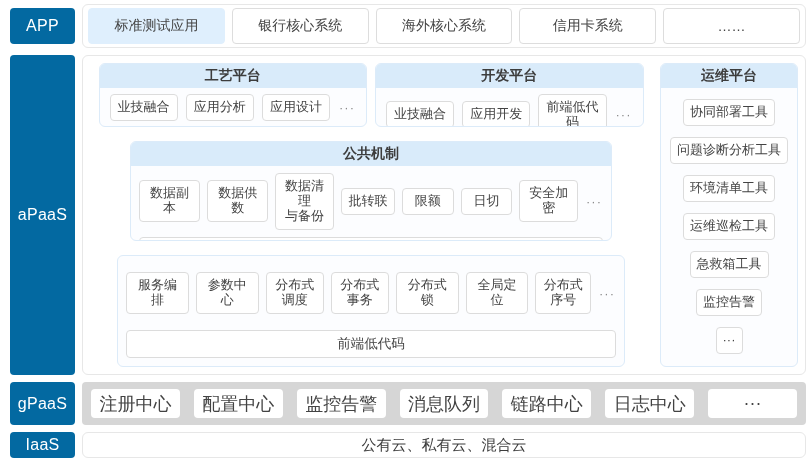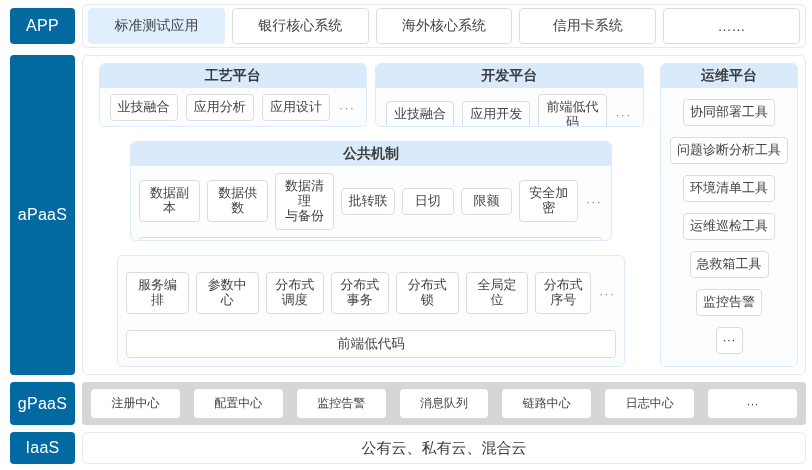--- a/index.html
+++ b/index.html
@@ -93,25 +93,25 @@
 
   
   .row-gpaas { height:43px; }
   .gpaas-content {
     flex:1; background:#D6D6D6; border-radius:4px;
     display:flex; align-items:center; gap:14px; padding:7px 9px;
   }
   .gpaas-btn {
     flex:1; height:29px; background:#fff; border-radius:4px;
     display:flex; align-items:center; justify-content:center;
-    font-size:12px; color:#434343; cursor:pointer;
-  }
-
-  
-  .row-iaas { height:32px; }
+    font-size:18px; color:#434343; cursor:pointer;
+  }
+
+  
+  .row-iaas { height:26px; }
   .iaas-content {
     flex:1; border:1px solid #E7E7E7; border-radius:6px; background:#fff;
     display:flex; align-items:center; justify-content:center;
     font-size:15px; font-weight:500; color:#3D3D3D;
   }
 </style>
 </head>
 <body>
 
 <div class="page">
@@ -158,22 +158,22 @@
 
         <div class="panel panel-common">
           <div class="panel-header">公共机制</div>
           <div class="panel-vbody">
             <div class="btn-row">
               <div class="btn" style="flex:1">数据副本</div>
               <div class="btn" style="flex:1">数据供数</div>
               <div class="btn" style="flex:0.95">数据清理
 与备份</div>
               <div class="btn" style="flex:0.85">批转联</div>
+              <div class="btn" style="flex:0.8">限额</div>
               <div class="btn" style="flex:0.8">日切</div>
-              <div class="btn" style="flex:0.8">限额</div>
               <div class="btn" style="flex:0.95">安全加密</div>
               <span class="dots">···</span>
             </div>
             <div class="kernel-bar">公共机制内核</div>
           </div>
         </div>
 
         <div class="panel panel-runtime">
           <div class="panel-vbody">
             <div class="btn-row">

